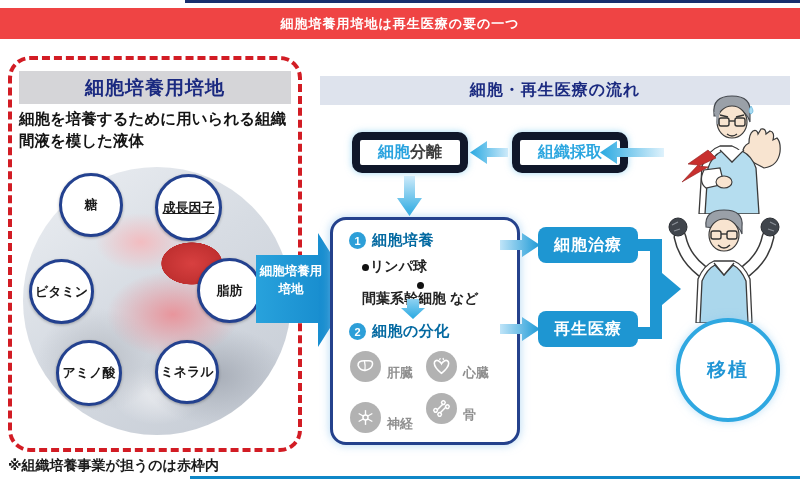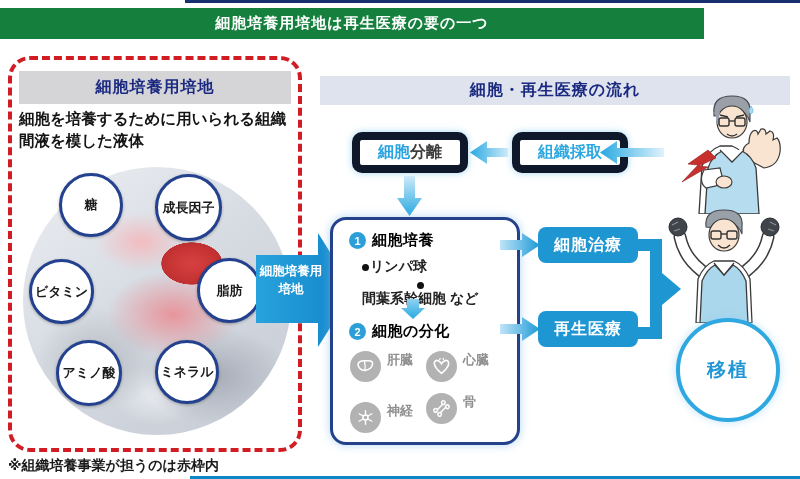--- a/index.html
+++ b/index.html
@@ -7,48 +7,48 @@
   .stage {
     position:relative; width:800px; height:479px; background:#fff; overflow:hidden;
     font-family:"Liberation Sans","DejaVu Sans",sans-serif;
   }
   .abs { position:absolute; }
   .flexc { display:flex; align-items:center; justify-content:center; }
 
   .top-edge   { left:185px; top:0; width:615px; height:3px; background:#1a2f6e; }
   .bottom-edge{ left:190px; top:476px; width:610px; height:3px; background:#0e87c7; }
 
-  .banner { left:0; top:8px; width:704px; height:31px; background:#15803d;
-            color:#fff; font-size:15px; font-weight:bold; letter-spacing:1px; }
+  .banner { left:0; top:8px; width:800px; height:31px; background:#ef4444;
+            color:#fff; font-size:13px; font-weight:bold; letter-spacing:1px; }
 
   .red-frame { left:8px; top:56px; width:294px; height:396px;
                border:4px dashed #d21c24; border-radius:22px; }
 
   .lp-title { left:19px; top:71px; width:272px; height:33px; background:#d5d5d8;
-              color:#1b2a80; font-size:16px; font-weight:bold; letter-spacing:1px; }
+              color:#1b2a80; font-size:19px; font-weight:bold; letter-spacing:1px; }
   .lp-desc  { left:19px; top:108px; width:276px; font-size:15.5px; font-weight:bold;
               color:#141414; line-height:1.42; }
 
   .lab-photo { left:23px; top:167px; width:268px; height:268px; border-radius:50%;
     background:
       radial-gradient(ellipse 55px 38px at 63% 36%, #d84040 0%, #c03030 55%, rgba(0,0,0,0) 56%),
       radial-gradient(ellipse 70px 45px at 44% 28%, #f2bcc0 0%, rgba(0,0,0,0) 65%),
       radial-gradient(ellipse 95px 62px at 56% 55%, #e8959c 0%, rgba(0,0,0,0) 70%),
       radial-gradient(ellipse 85px 72px at 28% 72%, #b9bec6 0%, rgba(0,0,0,0) 72%),
       radial-gradient(ellipse 105px 70px at 72% 78%, #a8aeb8 0%, rgba(0,0,0,0) 70%),
       radial-gradient(ellipse 60px 40px at 50% 85%, #e8eaee 0%, rgba(0,0,0,0) 75%),
       linear-gradient(145deg,#eceff3 0%,#d7dce3 45%,#c5cbd4 100%);
   }
 
   .bubble { position:absolute; border-radius:50%; background:#fff; border:3px solid #23418f;
             display:flex; align-items:center; justify-content:center;
             font-size:13px; font-weight:bold; color:#1a1a1a;
             box-shadow:0 1px 3px rgba(0,0,0,.3); text-align:center; }
   .b-sugar   {left:59px;  top:173px; width:64px; height:64px;}
-  .b-growth  {left:155px; top:174px; width:67px; height:67px;}
+  .b-growth  {left:155px; top:174px; width:67px; height:67px;text-decoration:underline;}
   .b-vitamin {left:29px;  top:259px; width:65px; height:65px;}
   .b-fat     {left:197px; top:258px; width:65px; height:65px;}
   .b-amino   {left:56px;  top:340px; width:66px; height:66px;}
   .b-mineral {left:155px; top:340px; width:64px; height:64px;}
 
   .transfer-arrow { left:256px; top:233px; }
   .transfer-label { left:257px; top:262px; width:68px; text-align:center;
                     color:#fff; font-size:12.5px; font-weight:bold; line-height:1.45; }
 
   .flow-header { left:320px; top:76px; width:470px; height:29px; background:#dee3ed;
@@ -66,29 +66,29 @@
 
   .main-box { left:330px; top:217px; width:190px; height:228px; background:#fff;
               border:3px solid #24418c; border-radius:16px;
               box-shadow:0 0 10px rgba(130,190,235,.6); }
 
   .step-head { position:absolute; display:flex; align-items:center; gap:6px; }
   .s1 { left:349px; top:231px; }
   .s2 { left:349px; top:322px; }
   .badge { width:17px; height:17px; border-radius:50%; background:#2d9fd8; color:#fff;
            font-size:11px; font-weight:bold; display:flex; align-items:center; justify-content:center; }
-  .step-title { font-size:15px; font-weight:bold; color:#000000; letter-spacing:.5px; }
+  .step-title { font-size:15px; font-weight:bold; color:#0369a1; letter-spacing:.5px; }
 
   .bullet { position:absolute; display:flex; align-items:center; gap:1px;
             font-size:14px; font-weight:bold; color:#222; }
   .bl1 { left:362px; top:258px; }
   .bl2 { left:362px; top:282px;flex-direction:column; }
   .dot { width:7px; height:7px; border-radius:50%; background:#111; flex:0 0 auto; }
 
-  .organ { position:absolute; display:flex; align-items:flex-start; gap:6px; }
+  .organ { position:absolute; display:flex; align-items:flex-end; gap:6px; }
   .o-liver {left:350px; top:351px;}
   .o-heart {left:426px; top:351px;}
   .o-nerve {left:350px; top:393px;margin-top:9px;}
   .o-bone  {left:426px; top:393px;}
   .organ .circ { width:31px; height:31px; border-radius:50%; background:#b2b2b2;
                  display:flex; align-items:center; justify-content:center; }
   .organ .lbl { font-size:13px; font-weight:bold; color:#8f8f8f; }
 
   .solid-box { position:absolute; width:100px; height:36px; background:#1e96d2;
                border-radius:8px; color:#fff; font-size:16px; font-weight:bold;

